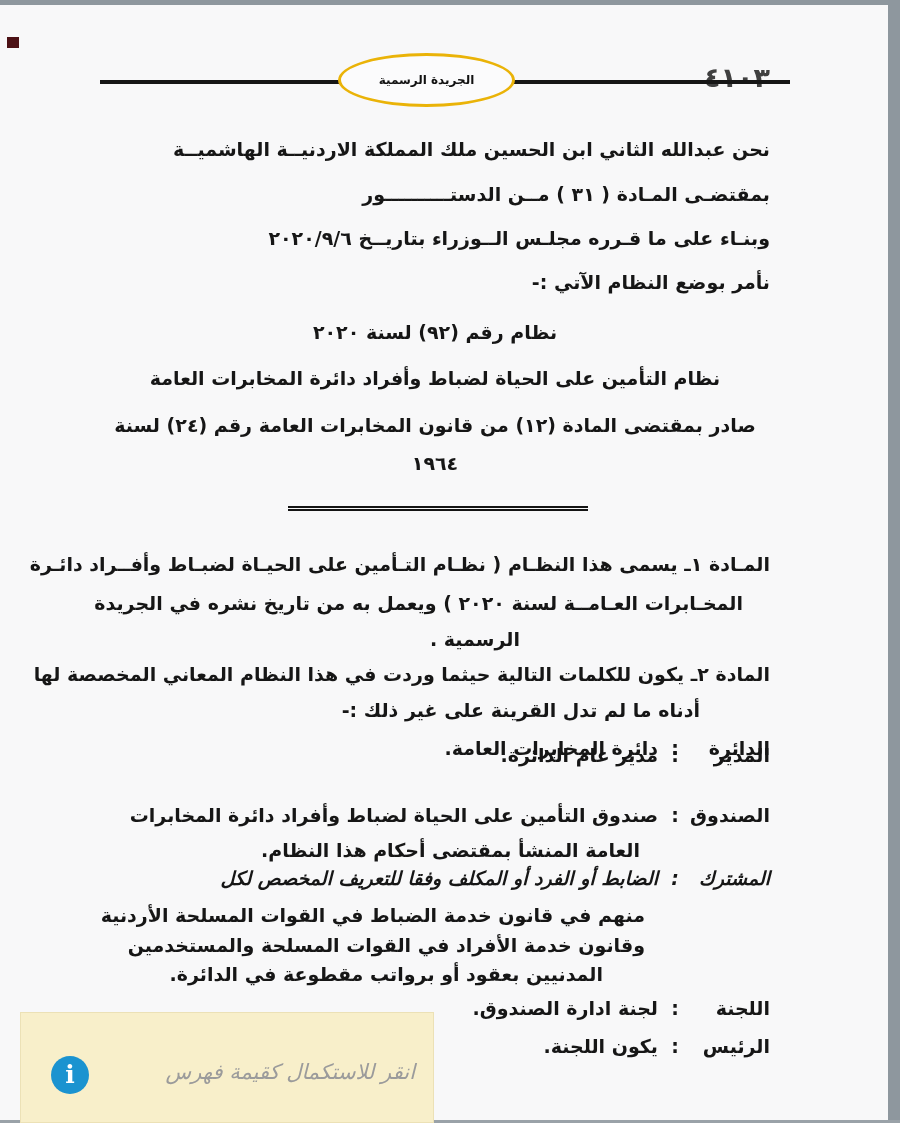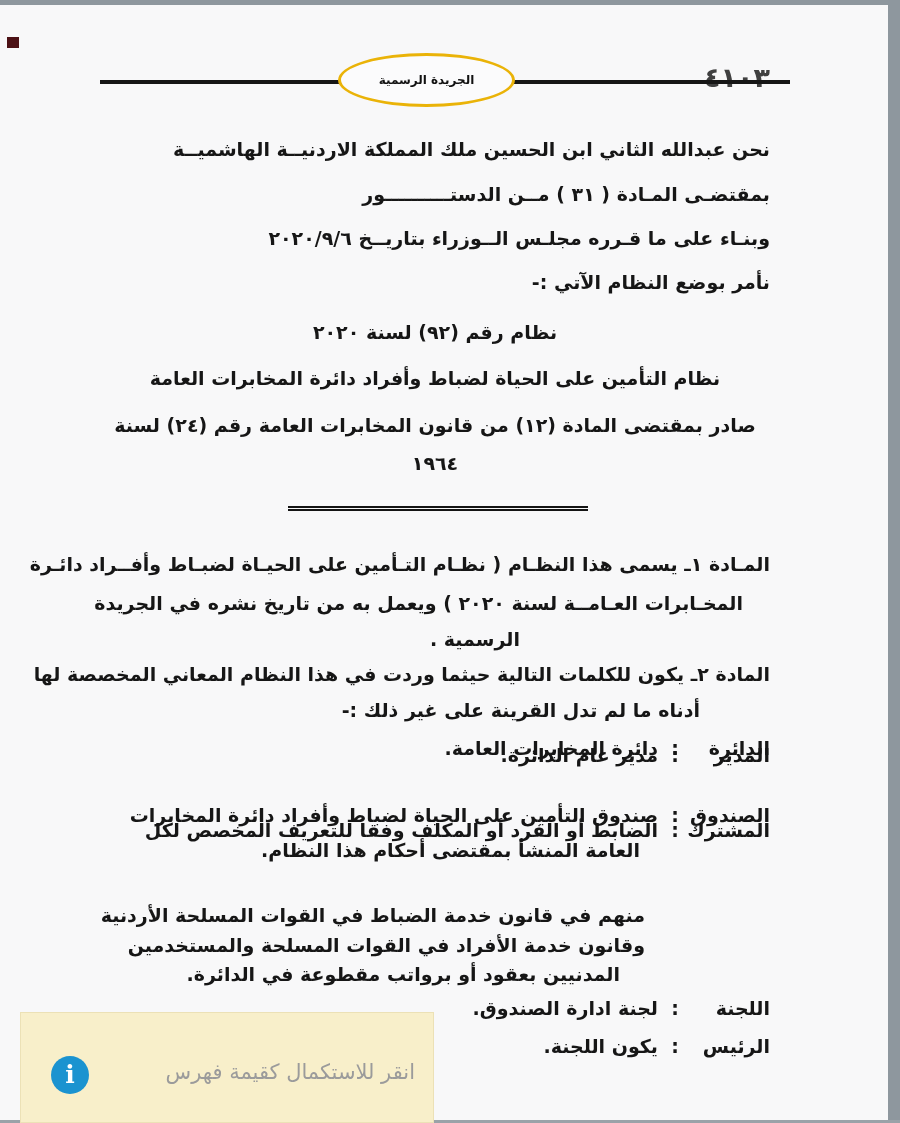--- a/index.html
+++ b/index.html
@@ -16,21 +16,21 @@
   .oval span{font-size:12px;font-weight:bold;color:#121212;direction:rtl;white-space:nowrap;}
   .tline{position:absolute;direction:rtl;font-weight:bold;font-size:19px;color:#161616;white-space:nowrap;}
   .centered{left:100px;width:670px;text-align:center;}
   .divider{position:absolute;left:288px;top:506px;width:300px;height:1px;background:#f8f8f9;border-top:2px solid #141414;border-bottom:2px solid #141414;}
   .def-row{position:absolute;right:130px;direction:rtl;font-weight:bold;font-size:19px;color:#161616;white-space:nowrap;}
   .def-row .term{display:inline-block;width:78px;}
   .def-row .colon{display:inline-block;width:34px;text-align:center;}
   .tooltip{position:absolute;left:20px;top:1012px;width:414px;height:111px;background:#f8efca;border:1px solid #ece1b6;box-sizing:border-box;z-index:5;}
   .info-icon{position:absolute;left:30px;top:43px;width:38px;height:38px;border-radius:50%;background:#1b93d0;display:flex;align-items:center;justify-content:center;}
   .info-icon span{font-family:"DejaVu Serif",serif;font-weight:bold;font-size:25px;color:#ffffff;line-height:1;margin-top:-2px;}
-  .tooltip-text{position:absolute;left:100px;right:18px;top:47px;direction:rtl;text-align:right;font-size:21px;color:#9b9b9b;white-space:nowrap;}
+  .tooltip-text{position:absolute;left:100px;right:18px;top:47px;direction:rtl;text-align:right;font-size:21px;color:#9b9b9b;white-space:nowrap;font-style:italic;}
 </style>
 </head>
 <body>
 
 <div class="page">
 
   <div class="strip strip-top"></div>
   <div class="strip strip-right"></div>
   <div class="strip strip-bottom"></div>
   <div class="red-marker"></div>
@@ -64,26 +64,26 @@
     <span class="term">الدائرة</span><span class="colon">:</span><span class="def">دائرة المخابرات العامة.</span>
   </div>
   <div class="def-row" style="top:744px;">
     <span class="term">المدير</span><span class="colon">:</span><span class="def">مدير عام الدائرة.</span>
   </div>
   <div class="def-row" style="top:804px;">
     <span class="term">الصندوق</span><span class="colon">:</span><span class="def">صندوق التأمين على الحياة لضباط وأفراد دائرة المخابرات</span>
   </div>
   <div class="tline" style="right:260px;top:839px;">العامة المنشأ بمقتضى أحكام هذا النظام.</div>
 
-  <div class="def-row" style="top:819px;">
+  <div class="def-row" style="top:867px;font-style:italic;">
     <span class="term">المشترك</span><span class="colon">:</span><span class="def">الضابط أو الفرد أو المكلف وفقا للتعريف المخصص لكل</span>
   </div>
   <div class="tline" style="right:255px;top:904px;">منهم في قانون خدمة الضباط في القوات المسلحة الأردنية</div>
   <div class="tline" style="right:255px;top:934px;">وقانون خدمة الأفراد في القوات المسلحة والمستخدمين</div>
-  <div class="tline" style="right:280px;top:963px;">المدنيين بعقود أو برواتب مقطوعة في الدائرة.</div>
+  <div class="tline" style="right:297px;top:963px;">المدنيين بعقود أو برواتب مقطوعة في الدائرة.</div>
 
   <div class="def-row" style="top:997px;">
     <span class="term">اللجنة</span><span class="colon">:</span><span class="def">لجنة ادارة الصندوق.</span>
   </div>
   <div class="def-row" style="top:1035px;">
     <span class="term">الرئيس</span><span class="colon">:</span><span class="def">يكون اللجنة.</span>
   </div>
 
   <div class="tooltip">
     <div class="info-icon">

